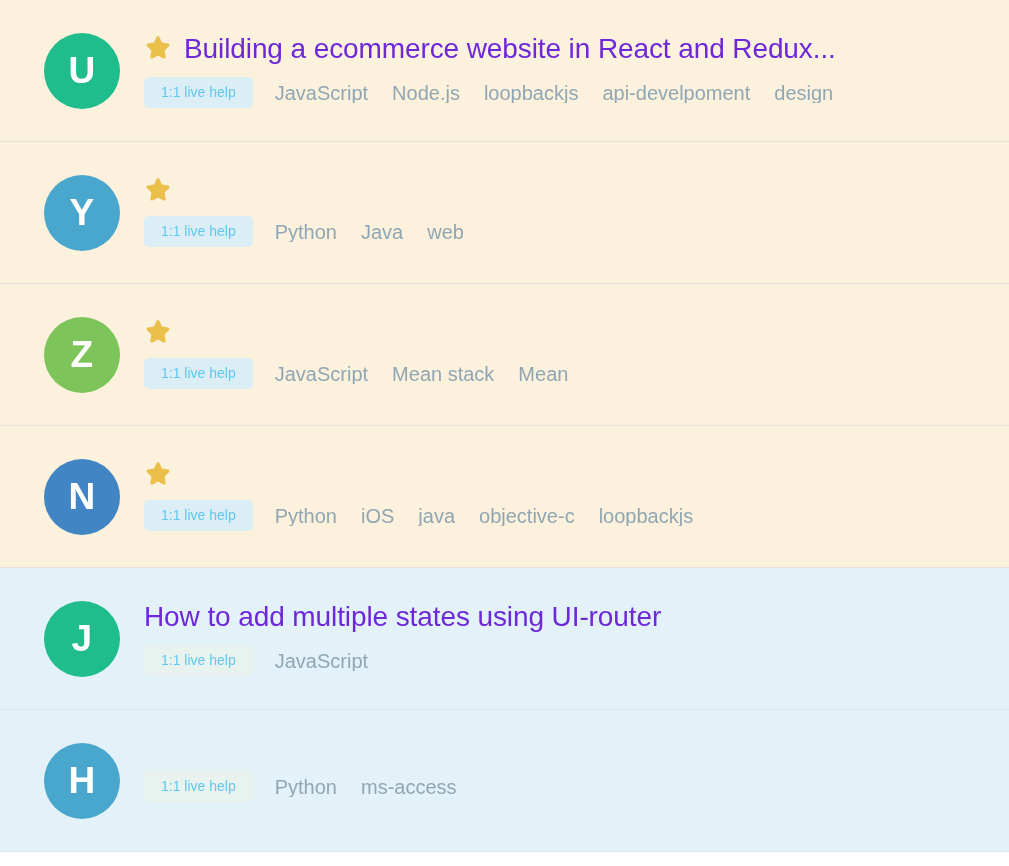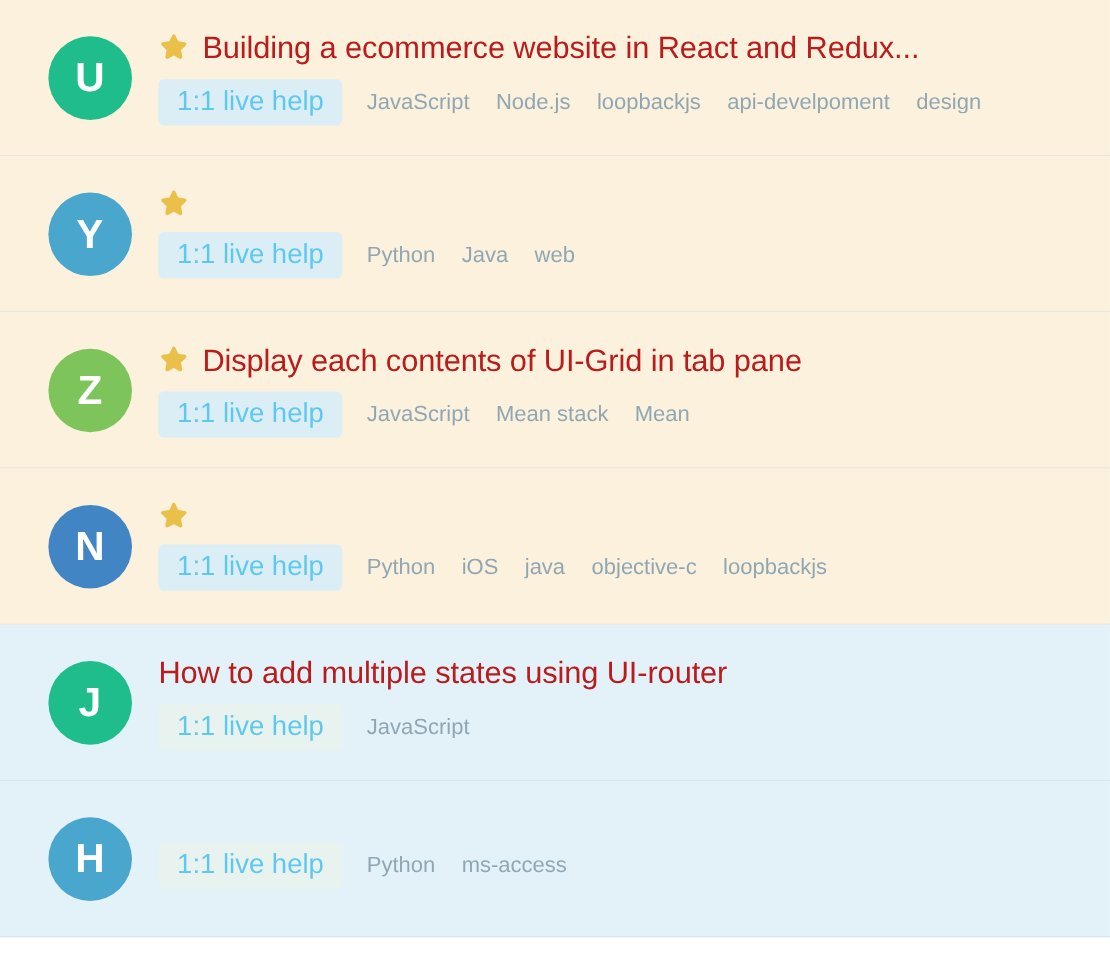--- a/index.html
+++ b/index.html
@@ -78,37 +78,37 @@
     align-items: center;
     width: 28px;
     height: 28px;
     margin-top: -2px;
   }
   .star-icon svg { display: block; }
 
   .question-title {
     font-size: 28px;
     font-weight: 400;
-    color: #b91c1c;
+    color: #6d28d9;
     white-space: nowrap;
     overflow: hidden;
     text-overflow: clip;
     letter-spacing: -0.1px;
   }
 
   .meta-line {
     display: flex;
     align-items: center;
     margin-top: 12px;
     flex-wrap: nowrap;
   }
 
   .live-help-badge {
     display: inline-block;
-    font-size: 25px;
+    font-size: 14px;
     color: #5ec8ef;
     background: #dbeef6;
     border-radius: 5px;
     padding: 8px 17px 9px 17px;
     line-height: 1;
     white-space: nowrap;
     text-align: center;
   }
   .theme-blue .live-help-badge {
     background: #e8f3ef;
@@ -185,21 +185,20 @@
       <div class="avatar" style="background: rgb(125, 197, 90);">
         <span>Z</span>
       </div>
       <div class="row-body">
         <div class="title-line">
           <span class="star-icon">
             <svg viewBox="0 0 24 24" width="28" height="28" aria-hidden="true">
               <path d="M12 1.8c.5 0 .95.3 1.17.77l2.3 4.77 5.2.77c.52.08.95.44 1.11.94.16.5.03 1.05-.34 1.42l-3.77 3.73.89 5.26c.09.52-.13 1.04-.55 1.35-.43.31-.99.35-1.45.1L12 18.42l-4.56 2.49c-.46.25-1.02.21-1.45-.1-.42-.31-.64-.83-.55-1.35l.89-5.26-3.77-3.73a1.35 1.35 0 0 1-.34-1.42c.16-.5.59-.86 1.11-.94l5.2-.77 2.3-4.77A1.3 1.3 0 0 1 12 1.8z" fill="#ebc04a"></path>
             </svg>
           </span>
-          <div class="question-title">Display each contents of UI-Grid in tab pane</div>
         </div>
         <div class="meta-line">
           <span class="live-help-badge">1:1 live help</span>
           <div class="tag-list">
             <span class="tag">JavaScript</span>
             <span class="tag">Mean stack</span>
             <span class="tag">Mean</span>
           </div>
         </div>
       </div>

